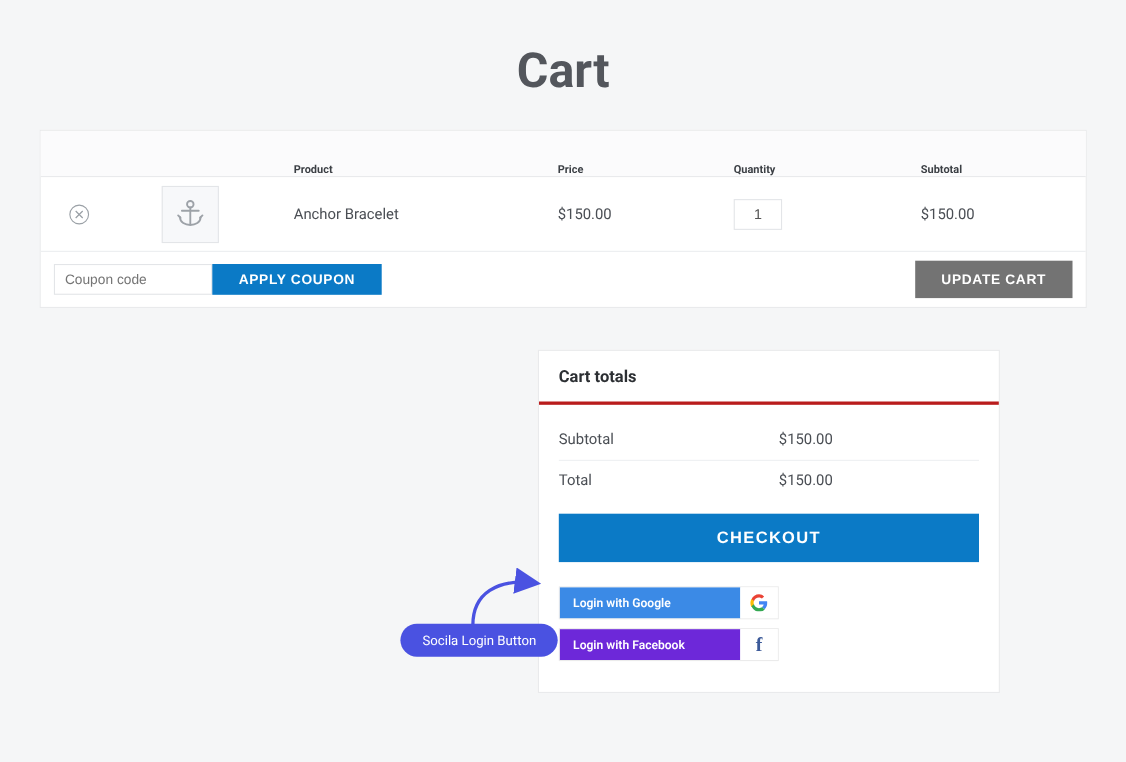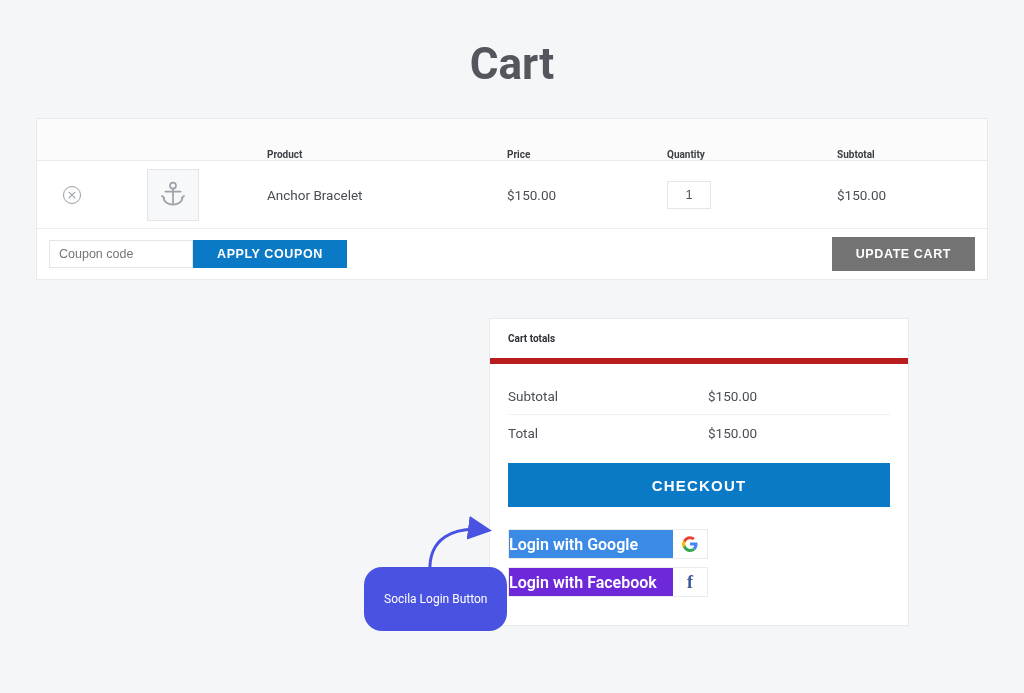--- a/index.html
+++ b/index.html
@@ -113,24 +113,24 @@
   .totals-panel {
     position: absolute;
     top: 318px;
     left: 489px;
     width: 420px;
     background: #fff;
     border: 1px solid #e9eaec;
     padding-bottom: 20px;
   }
   .totals-header {
-    font-size: 10px;
+    font-size: 15px;
     font-weight: 700;
     padding: 14px 18px;
-    border-bottom: 6px solid #b91c1c;
+    border-bottom: 3px solid #b91c1c;
     color: #2c2f33;
   }
   .totals-table {
     margin: 14px 18px 8px;
     font-size: 13.5px;
     color: #4a4e54;
   }
   .trow {
     display: flex;
     border-bottom: 1px solid #eef0f2;
@@ -153,24 +153,25 @@
     display:flex;
     height: 30px;
     width: 200px;
     margin-bottom: 8px;
     cursor:pointer;
     border:1px solid rgba(0,0,0,0.08);
   }
   .social-label {
     flex:1;
     color:#fff;
-    font-size: 16px;
+    font-size: 11px;
     font-weight:600;
     display:flex;
     align-items:center;
+    padding-left:12px;
   }
   .social-icon {
     width:34px;
     background:#fff;
     display:flex; align-items:center; justify-content:center;
   }
   .sg .social-label { background:#3b8ae6; }
   .sf .social-label { background:#6d28d9; }
   .g-logo { width:16px; height:16px; }
   .f-logo { font-family: Georgia, serif; color:#3c5a99; font-weight:700; font-size:18px; }
@@ -185,21 +186,21 @@
   }
   .arrow svg { width:100%; height:100%; }
   .call-out {
     position:absolute;
     top: 567px;
     left: 364px;
     background:#4a52e1;
     color:#fff;
     font-size:12px;
     border-radius: 18px;
-    padding: 25px 20px;
+    padding: 8px 20px;
   }
 </style>
 </head>
 <body>
 
 <h1 class="page-title">Cart</h1>
 
 <div class="cart-panel">
   <div class="cart-header">
     <div class="col-remove"></div>

